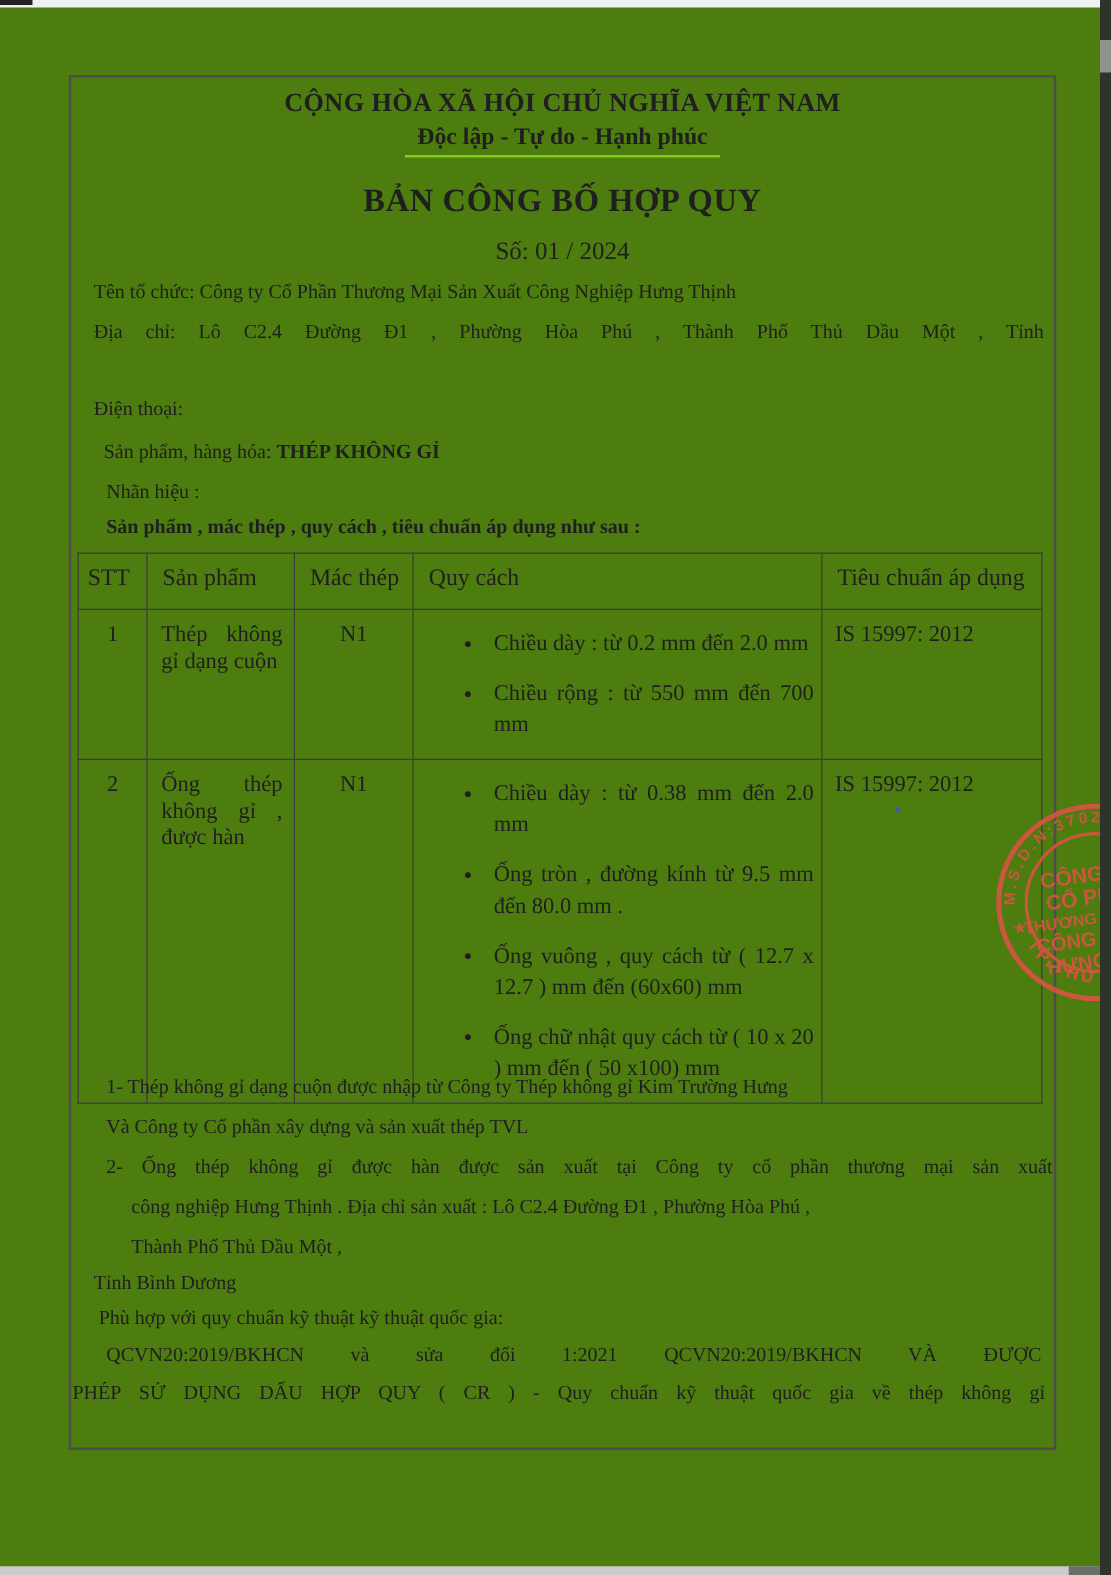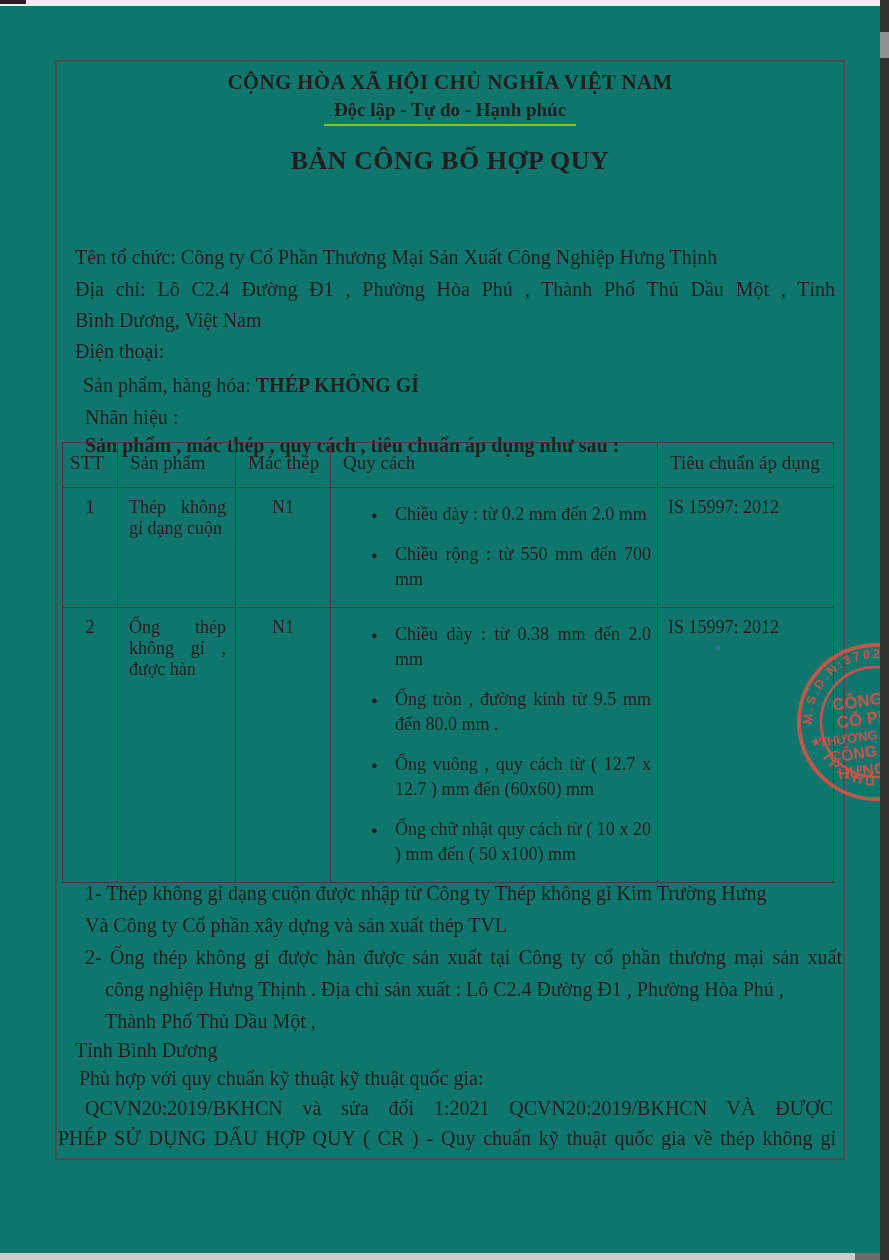--- a/index.html
+++ b/index.html
@@ -1,19 +1,19 @@
 <!DOCTYPE html>
 <html lang="vi"><head>
 <meta charset="utf-8">
 <style>
   html,body{margin:0;padding:0;background:#e8e8e8;}
   .page{
     position:relative;
     width:889px;height:1260px;
-    background:#0f766e;
+    background:#4d7c0f;
     overflow:hidden;
     font-family:"Liberation Serif","DejaVu Serif",serif;
     color:#1f1f1f;
   }
   .tint-top{position:absolute;top:0;left:0;width:100%;height:6px;background:#eef1f3;}
   .mark-topleft{position:absolute;top:0;left:0;width:26px;height:4px;background:#222;}
   .edge-right{position:absolute;top:0;right:0;width:9px;height:100%;background:#2e332c;z-index:30;}
   .edge-right .lighter{position:absolute;top:32px;left:0;width:100%;height:26px;background:#8f948e;}
   .edge-bottom{position:absolute;bottom:0;left:0;width:100%;height:7px;background:#caccc9;z-index:29;}
   .edge-bottom .darker{position:absolute;right:0;top:0;width:34px;height:100%;background:#6a6e68;}
@@ -26,21 +26,21 @@
   }
   .abs{position:absolute;}
   .center{left:0;width:786px;text-align:center;}
 
   .nat{top:8px;font-size:21px;font-weight:bold;letter-spacing:.3px;}
   .motto-wrap{top:37px;}
   .motto{display:inline-block;font-size:19px;font-weight:bold;border-bottom:2px solid #84cc16;padding:0 10px 3px 10px;}
   .title{top:84px;font-size:26px;font-weight:bold;letter-spacing:.5px;}
   .num{top:128px;font-size:20px;}
 
-  .p{font-size:20px;line-height:28px;white-space:nowrap;margin-top:23px;}
+  .p{font-size:16px;line-height:28px;white-space:nowrap;}
   .stretch{text-align:justify;text-align-last:justify;white-space:normal;}
 
   .org{top:158px;left:18px;}
   .addr1{top:190px;left:18px;width:760px;}
   .addr2{top:221px;left:18px;}
   .phone{top:252px;left:18px;}
   .product{top:286px;left:26px;text-align:center;}
   .product b{font-weight:bold;}
   .brand{top:318px;left:28px;}
   .intro{top:346px;left:28px;font-weight:bold;}
@@ -95,24 +95,24 @@
   <div class="tint-top"></div>
   <div class="mark-topleft"></div>
 
   <div class="frame">
 
     <div class="abs center nat">CỘNG HÒA XÃ HỘI CHỦ NGHĨA VIỆT NAM</div>
     <div class="abs center motto-wrap">
       <span class="motto">Độc lập - Tự do - Hạnh phúc</span>
     </div>
     <div class="abs center title">BẢN CÔNG BỐ HỢP QUY</div>
+    <div class="abs center num">Số: 01 / 2024</div>
 
     <div class="abs p org">Tên tổ chức: Công ty Cổ Phần Thương Mại Sản Xuất Công Nghiệp Hưng Thịnh</div>
     <div class="abs p addr1 stretch">Địa chỉ: Lô C2.4 Đường Đ1 , Phường Hòa Phú , Thành Phố Thủ Dầu Một , Tỉnh</div>
-    <div class="abs p addr2">Bình Dương, Việt Nam</div>
     <div class="abs p phone">Điện thoại:</div>
     <div class="abs p product"><span>Sản phẩm, hàng hóa: </span><b>THÉP KHÔNG GỈ</b></div>
     <div class="abs p brand">Nhãn hiệu :</div>
     <div class="abs p intro">Sản phẩm , mác thép , quy cách , tiêu chuẩn áp dụng như sau :</div>
 
     <table class="spec">
       <colgroup>
         <col class="c1">
           <col class="c2">
           <col class="c3">

